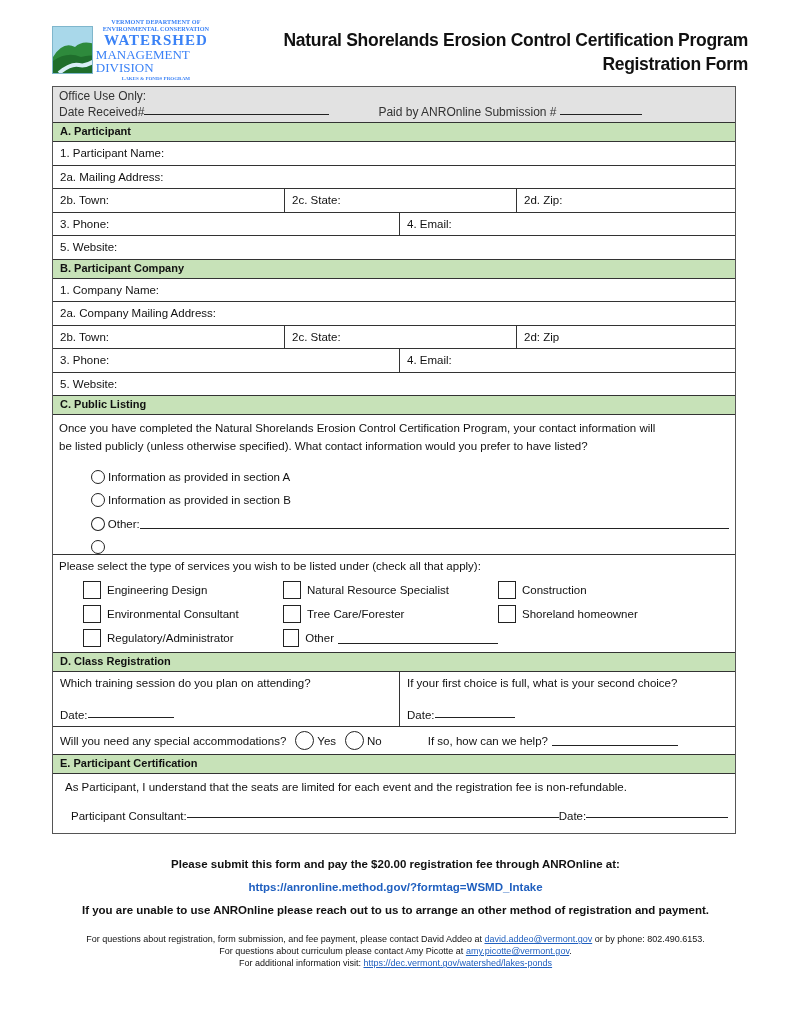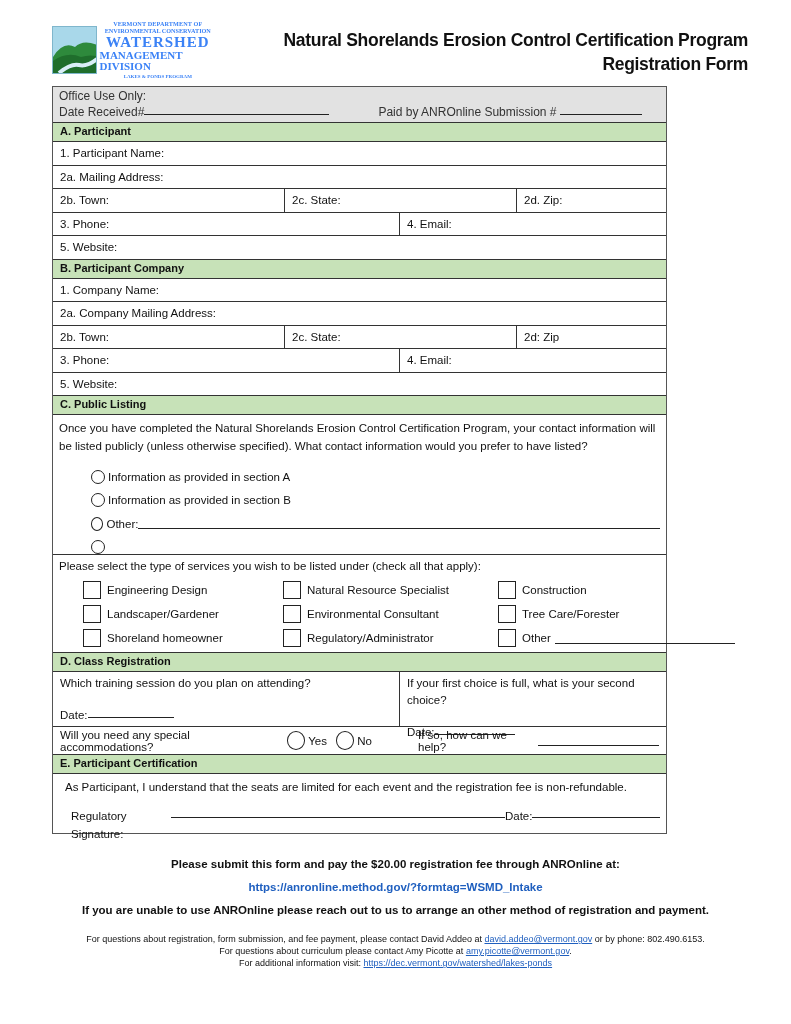--- a/index.html
+++ b/index.html
@@ -3,24 +3,24 @@
 <meta charset="utf-8">
 <style>
   html,body{margin:0;padding:0;background:#fff;}
   body{width:791px;height:1024px;position:relative;overflow:hidden;font-family:"Liberation Sans",sans-serif;color:#111;}
   .logo{position:absolute;left:52px;top:25px;width:164px;height:50px;display:flex;align-items:center;}
   .logo-img{width:52px;height:48px;background:#9fd3e8;position:relative;overflow:hidden;border:1px solid #7fb6cc;box-sizing:border-box;}
   .logo-text{margin-left:3px;display:flex;flex-direction:column;align-items:center;font-family:"Liberation Serif",serif;color:#3b82f6;line-height:1;}
   .logo-text .t1{font-size:6.2px;font-weight:bold;letter-spacing:0.1px;}
   .logo-text .t2{font-size:6.2px;font-weight:bold;}
   .logo-text .t3{font-size:15px;font-weight:bold;letter-spacing:1px;margin-top:1px;}
-  .logo-text .t4{font-size:11px;font-weight:bold;}
+  .logo-text .t4{font-size:13px;font-weight:normal;}
   .logo-text .t5{font-size:5px;font-weight:bold;margin-top:2px;}
   .title{position:absolute;right:43px;top:28px;text-align:right;font-weight:bold;font-size:17.5px;line-height:24px;letter-spacing:-0.3px;}
-  .form{position:absolute;left:52px;top:86px;width:615px;border:1.5px solid #555;box-sizing:border-box;}
+  .form{position:absolute;left:52px;top:86px;width:684px;border:1.5px solid #555;box-sizing:border-box;}
   .row{border-top:1.5px solid #333;box-sizing:border-box;display:flex;font-size:11.5px;font-family:"Liberation Sans Narrow","Liberation Sans",sans-serif;}
   .row:first-child{border-top:none;}
   .cell{padding:3px 7px;box-sizing:border-box;}
   .cell + .cell{border-left:1.5px solid #333;}
   .office{background:#e2e2e2;height:35px;display:block;padding:1px 6px;font-size:12px;color:#333;}
   .office .l{line-height:16px;}
   .line{display:inline-block;border-bottom:1px solid #222;vertical-align:baseline;height:10px;}
   .sec{background:#c7e2b8;font-weight:bold;height:19px;padding:2px 7px;font-size:11px;}
   .fld{height:23.5px;align-items:center;}
   .fld .cell{height:100%;display:flex;align-items:center;}
@@ -141,24 +141,20 @@
       <div class="chk">
           <span class="cbox"></span>
           <span>Natural Resource Specialist</span>
         </div>
       <div class="chk">
           <span class="cbox"></span>
           <span>Construction</span>
         </div>
       <div class="chk">
           <span class="cbox"></span>
-          <span>Landscaper/Gardener</span>
-        </div>
-      <div class="chk">
-          <span class="cbox"></span>
           <span>Environmental Consultant</span>
         </div>
       <div class="chk">
           <span class="cbox"></span>
           <span>Tree Care/Forester</span>
         </div>
       <div class="chk">
           <span class="cbox"></span>
           <span>Shoreland homeowner</span>
         </div>
@@ -200,21 +196,21 @@
         <span>No</span>
       <span style="margin-left:46px;">If so, how can we help?</span>
       <span class="line" style="width:126px;margin-left:4px;"></span>
     </div>
   </div>
 
   <div class="row sec">E. Participant Certification</div>
   <div class="row para" style="height:60px;padding-left:12px;">
     <div>As Participant, I understand that the seats are limited for each event and the registration fee is non-refundable.</div>
     <div style="margin-top:11px;margin-left:6px;display:flex;">
-      <span>Regulatory Signature:</span>
+      <span>Participant Consultant:</span>
       <span class="line" style="width:372px;"></span>
       <span>Date:</span>
       <span class="line" style="width:142px;"></span>
     </div>
   </div>
 </div>
 
 <div class="footer" style="top:858px;font-size:11.5px;font-weight:bold;">Please submit this form and pay the $20.00 registration fee through ANROnline at:</div>
 <div class="footer" style="top:881px;font-size:11.5px;font-weight:bold;"><a class="lnk" style="text-decoration:none;">https://anronline.method.gov/?formtag=WSMD_Intake</a></div>
 <div class="footer" style="top:904px;font-size:11.5px;font-weight:bold;">If you are unable to use ANROnline please reach out to us to arrange an other method of registration and payment.</div>

